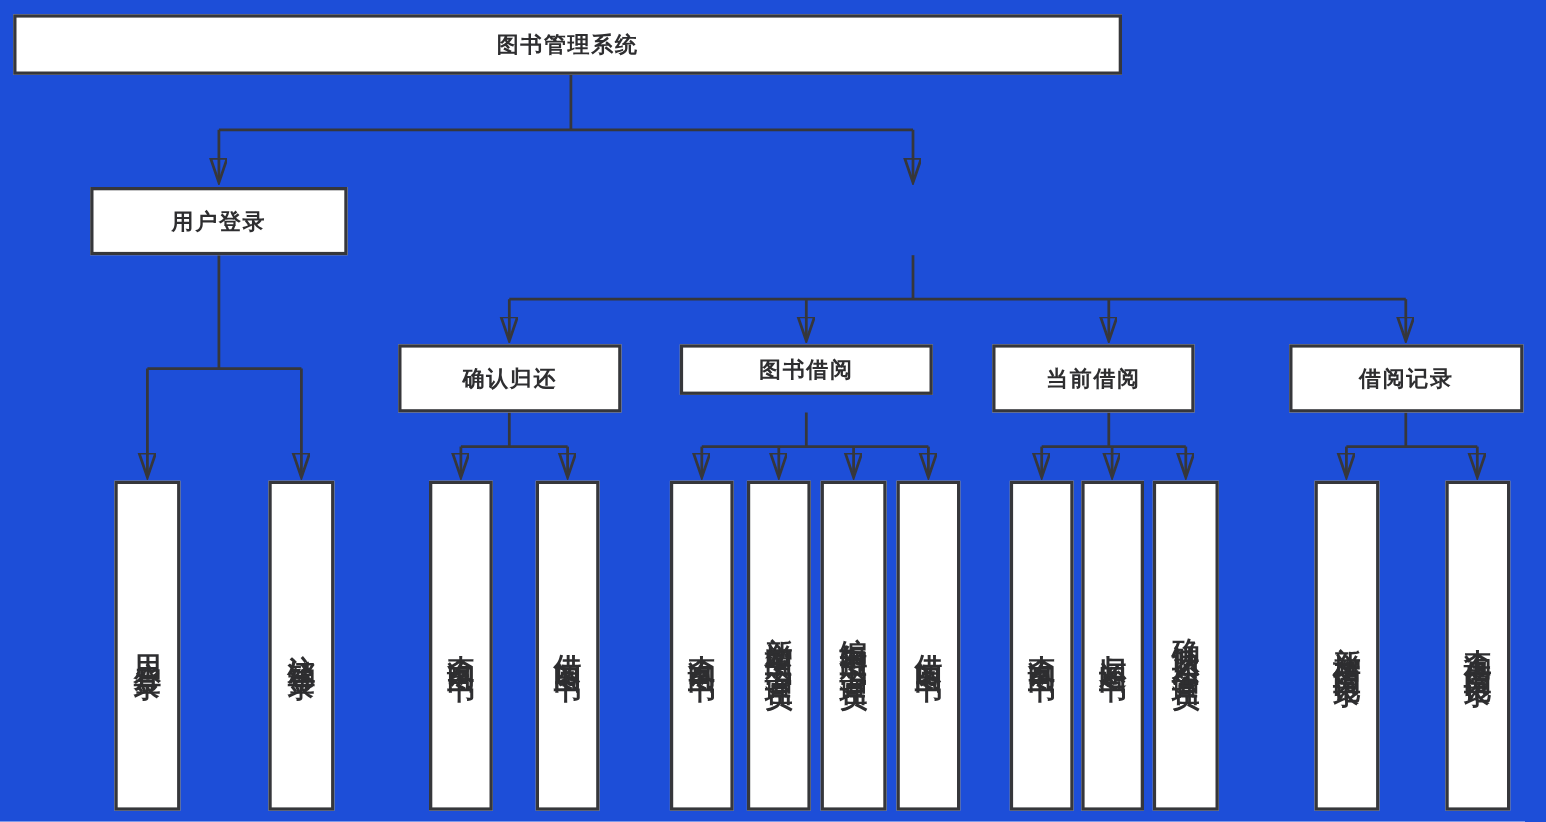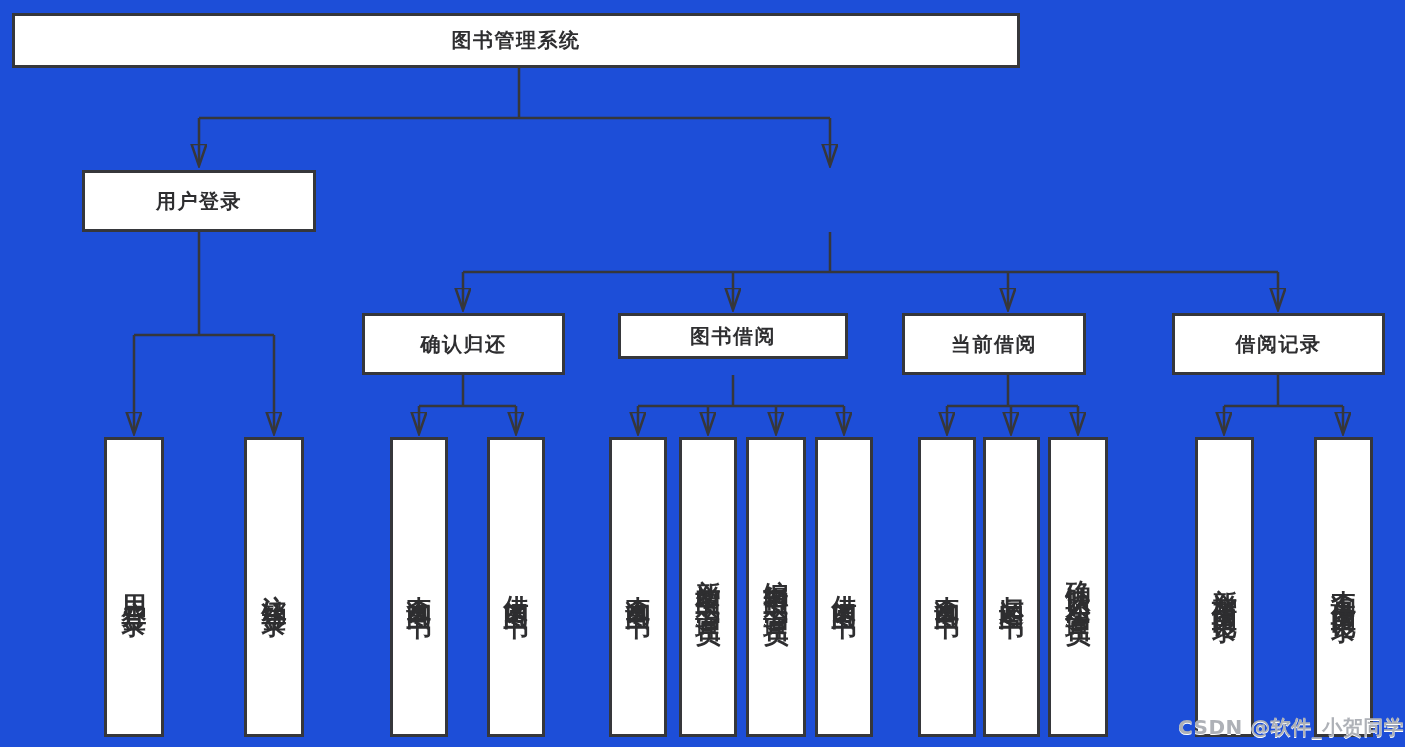--- a/index.html
+++ b/index.html
@@ -98,15 +98,14 @@
   <div class="vbox" style="left:746px;top:437px;width:60px;height:300px">编辑图书（管理员）</div>
   <div class="vbox" style="left:815px;top:437px;width:58px;height:300px">借阅图书</div>
 
   <div class="vbox" style="left:918px;top:437px;width:58px;height:300px">查询图书</div>
   <div class="vbox" style="left:983px;top:437px;width:57px;height:300px">归还图书</div>
   <div class="vbox" style="left:1048px;top:437px;width:60px;height:300px">确认归还（管理员）</div>
 
   <div class="vbox" style="left:1195px;top:437px;width:59px;height:300px">新增借阅记录</div>
   <div class="vbox" style="left:1314px;top:437px;width:59px;height:300px">查询借阅记录</div>
 
-  <div class="watermark">CSDN @软件_小贺同学</div>
 
 </div>
 
 </body></html>

